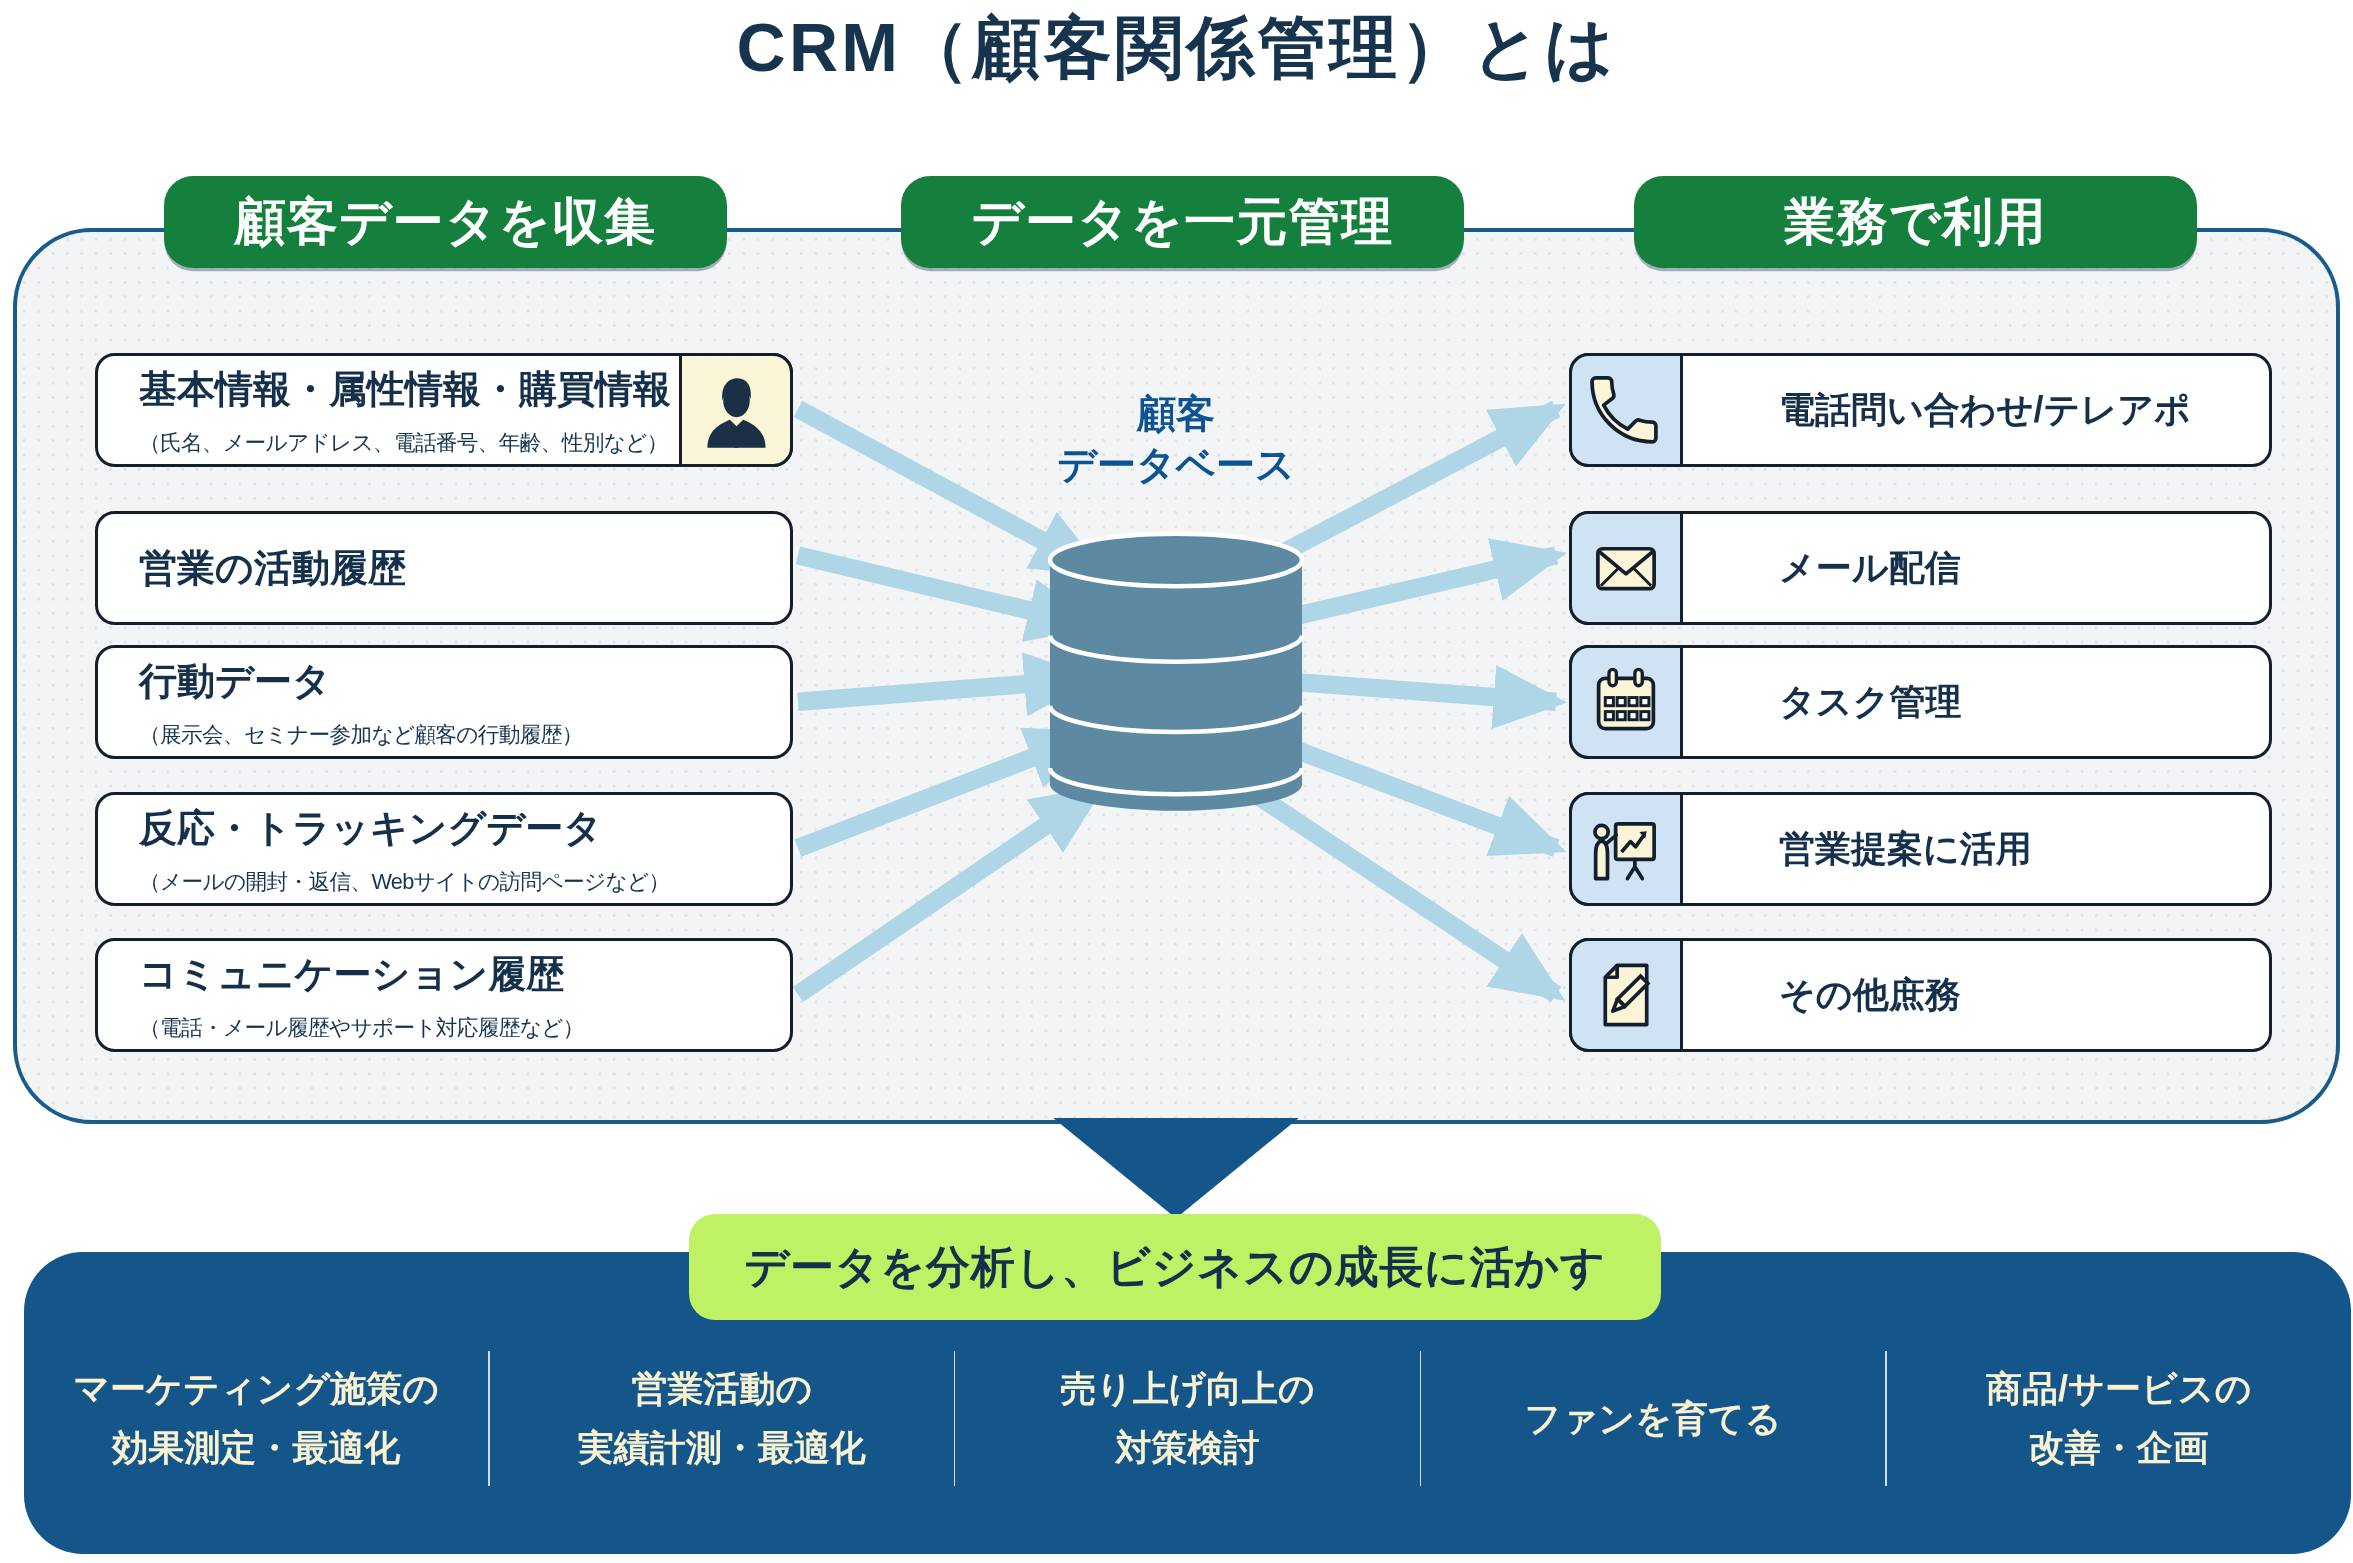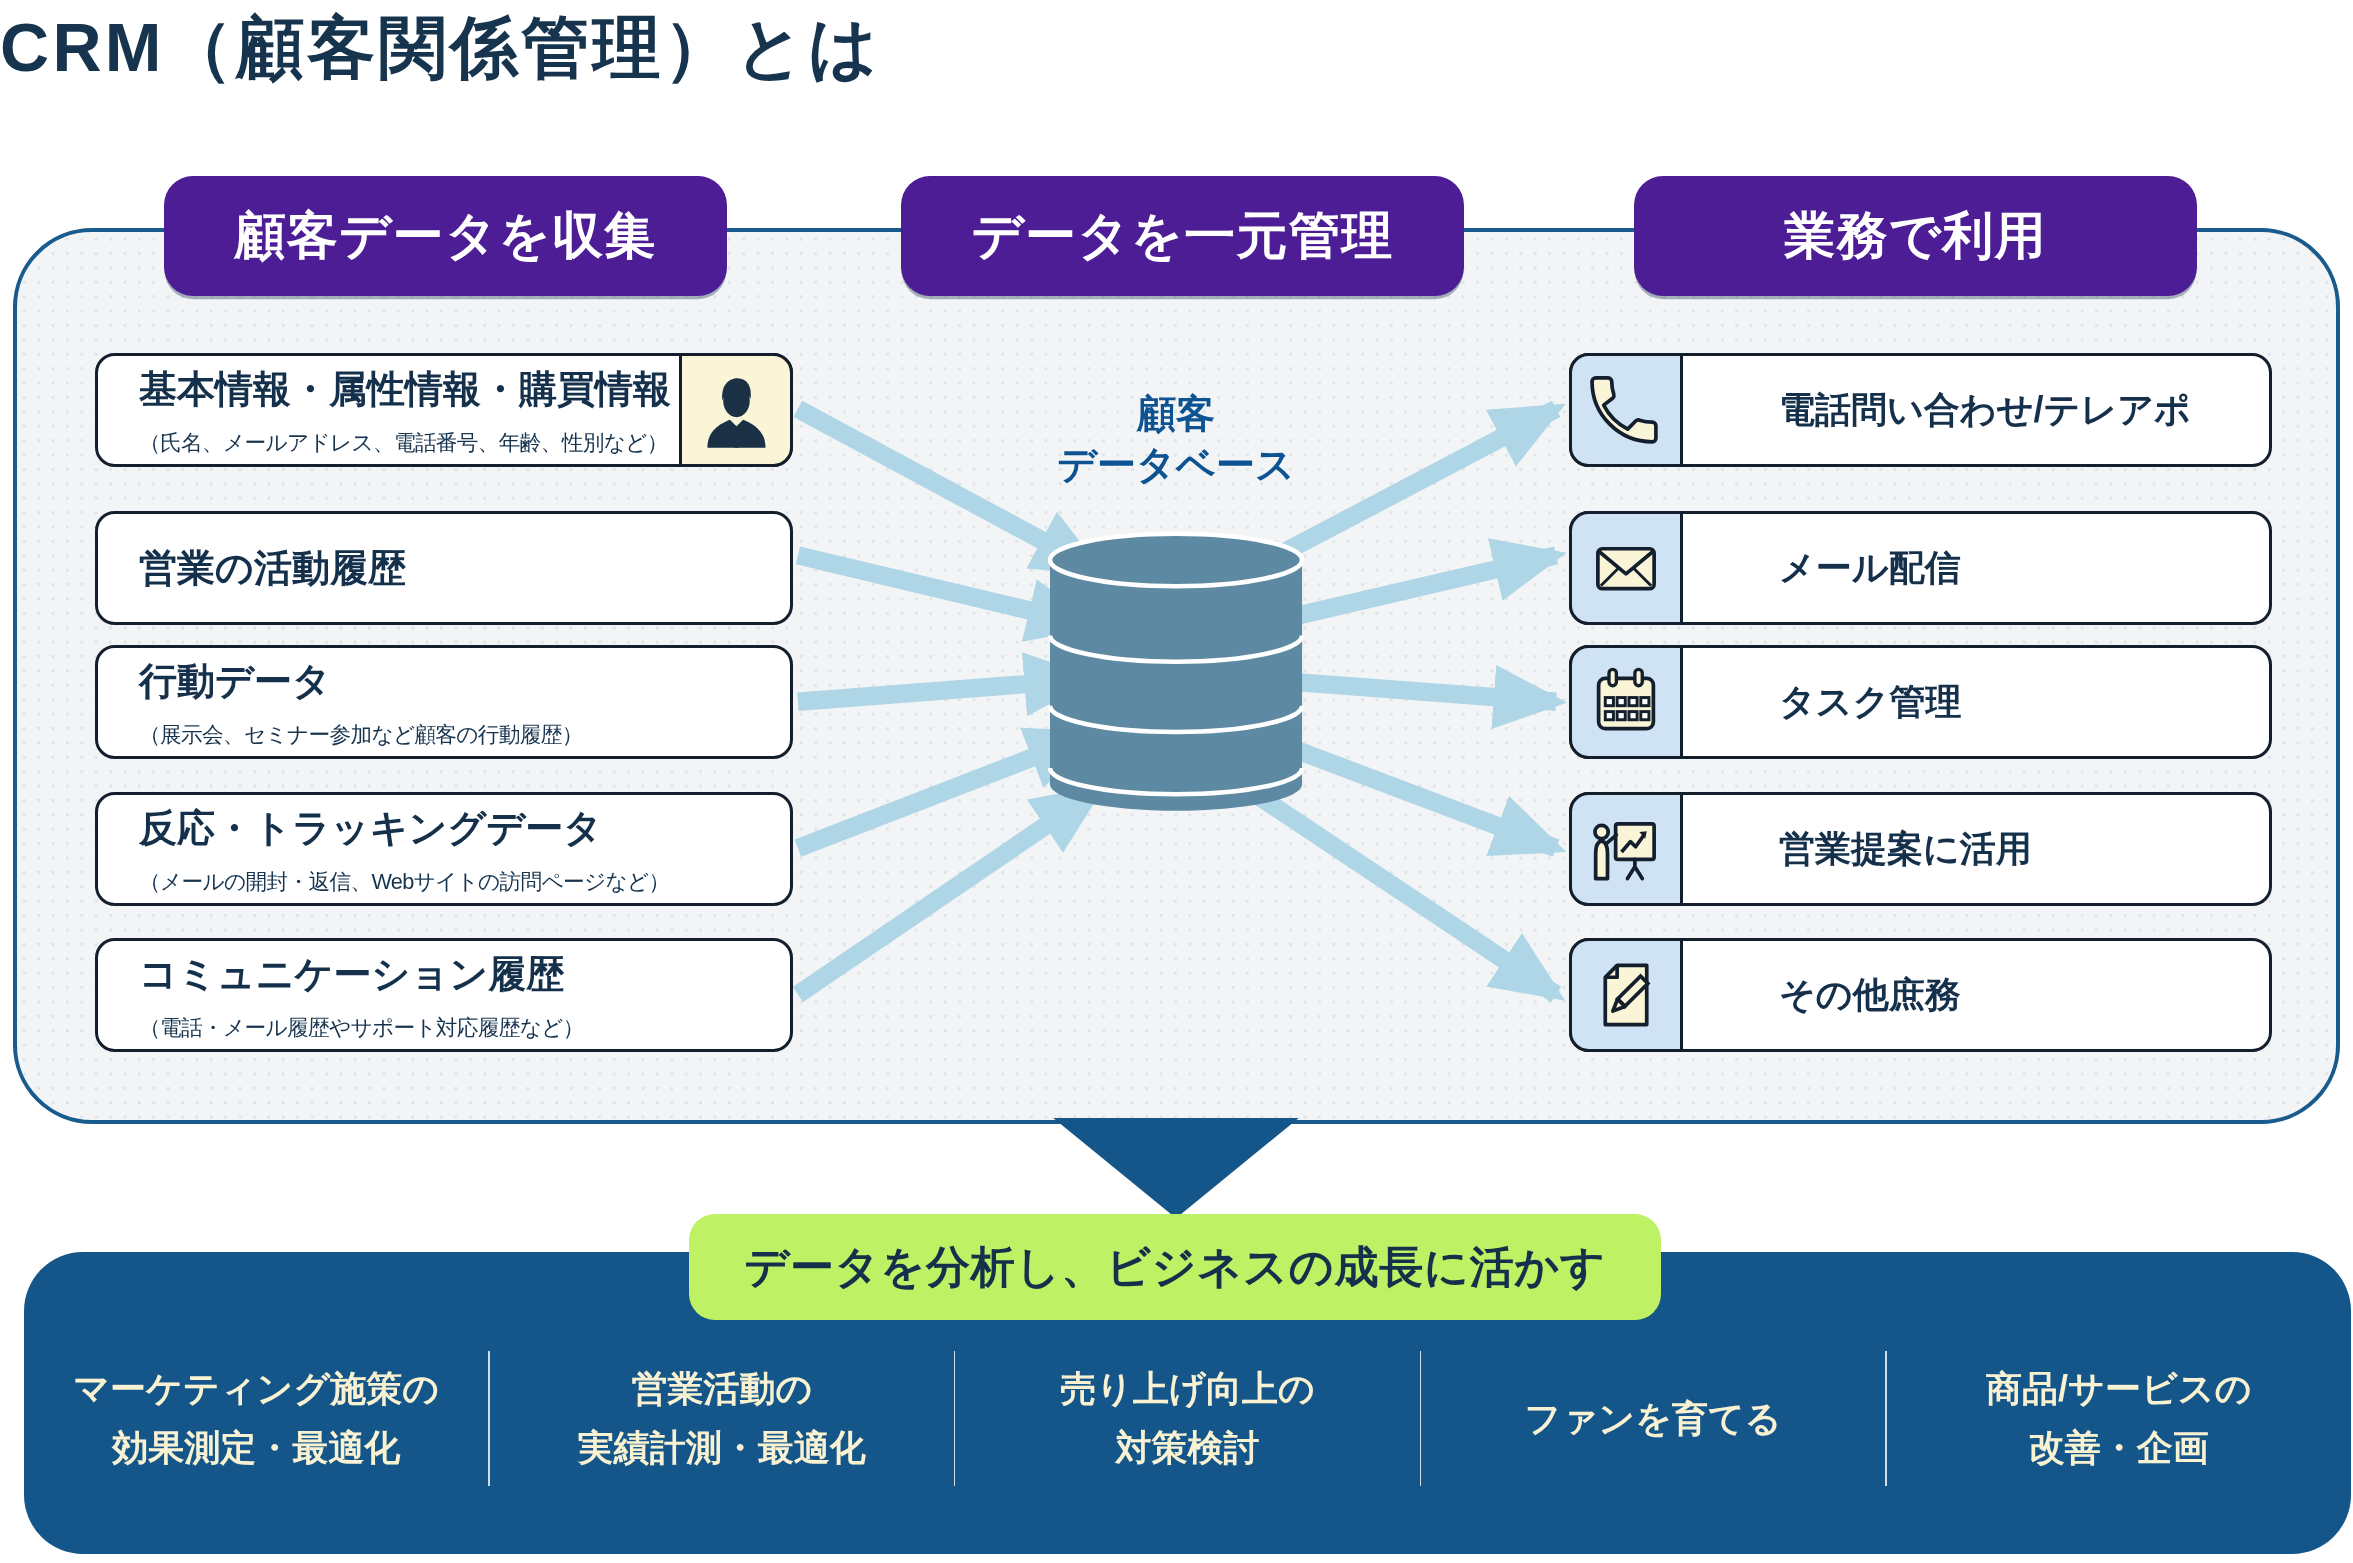--- a/index.html
+++ b/index.html
@@ -2,35 +2,35 @@
 <html style="font-size:10.5px"><head>
 <meta charset="utf-8">
 <style>
   html,body{margin:0;padding:0;background:#fff;}
   #app{
     position:relative;width:2354px;height:1563px;overflow:hidden;background:#ffffff;
     font-family:"Liberation Sans","DejaVu Sans",sans-serif;color:#14304b;
   }
   
   .page-title{
-    position:absolute;left:0;right:0;top:2.6px;text-align:left;
+    position:absolute;left:0;right:0;top:2.6px;text-align:center;
     font-size:68px;font-weight:800;letter-spacing:3.3px;color:#17344e;
   }
   
   .main-panel{
     position:absolute;left:13px;top:228px;width:2327px;height:896px;box-sizing:border-box;
     background-color:#f3f4f6;
     background-image:radial-gradient(#e0e3e7 1.6px, transparent 1.7px);
     background-size:14.4px 14.4px;
     border:4.6px solid #1a5b8d;border-radius:79px;
   }
   
   .badge{
-    position:absolute;top:176px;height:120px;width:563px;box-sizing:border-box;
-    background:#4c1d95;border-radius:29px;display:flex;align-items:center;justify-content:center;
+    position:absolute;top:176px;height:92px;width:563px;box-sizing:border-box;
+    background:#15803d;border-radius:29px;display:flex;align-items:center;justify-content:center;
     color:#ffffff;font-size:51px;font-weight:800;letter-spacing:1.3px;
     box-shadow:0 3.9px 0 -0.7px rgba(11,47,77,.35);
     z-index:4;
   }
   .badge.b1{left:164px;} .badge.b2{left:901px;} .badge.b3{left:1634px;}
   
   .src-box{
     position:absolute;left:95px;width:698px;height:114px;box-sizing:border-box;
     background:#fff;border:3.3px solid #141f2e;border-radius:19.7px;
     display:flex;flex-direction:column;justify-content:center;gap:13px;

